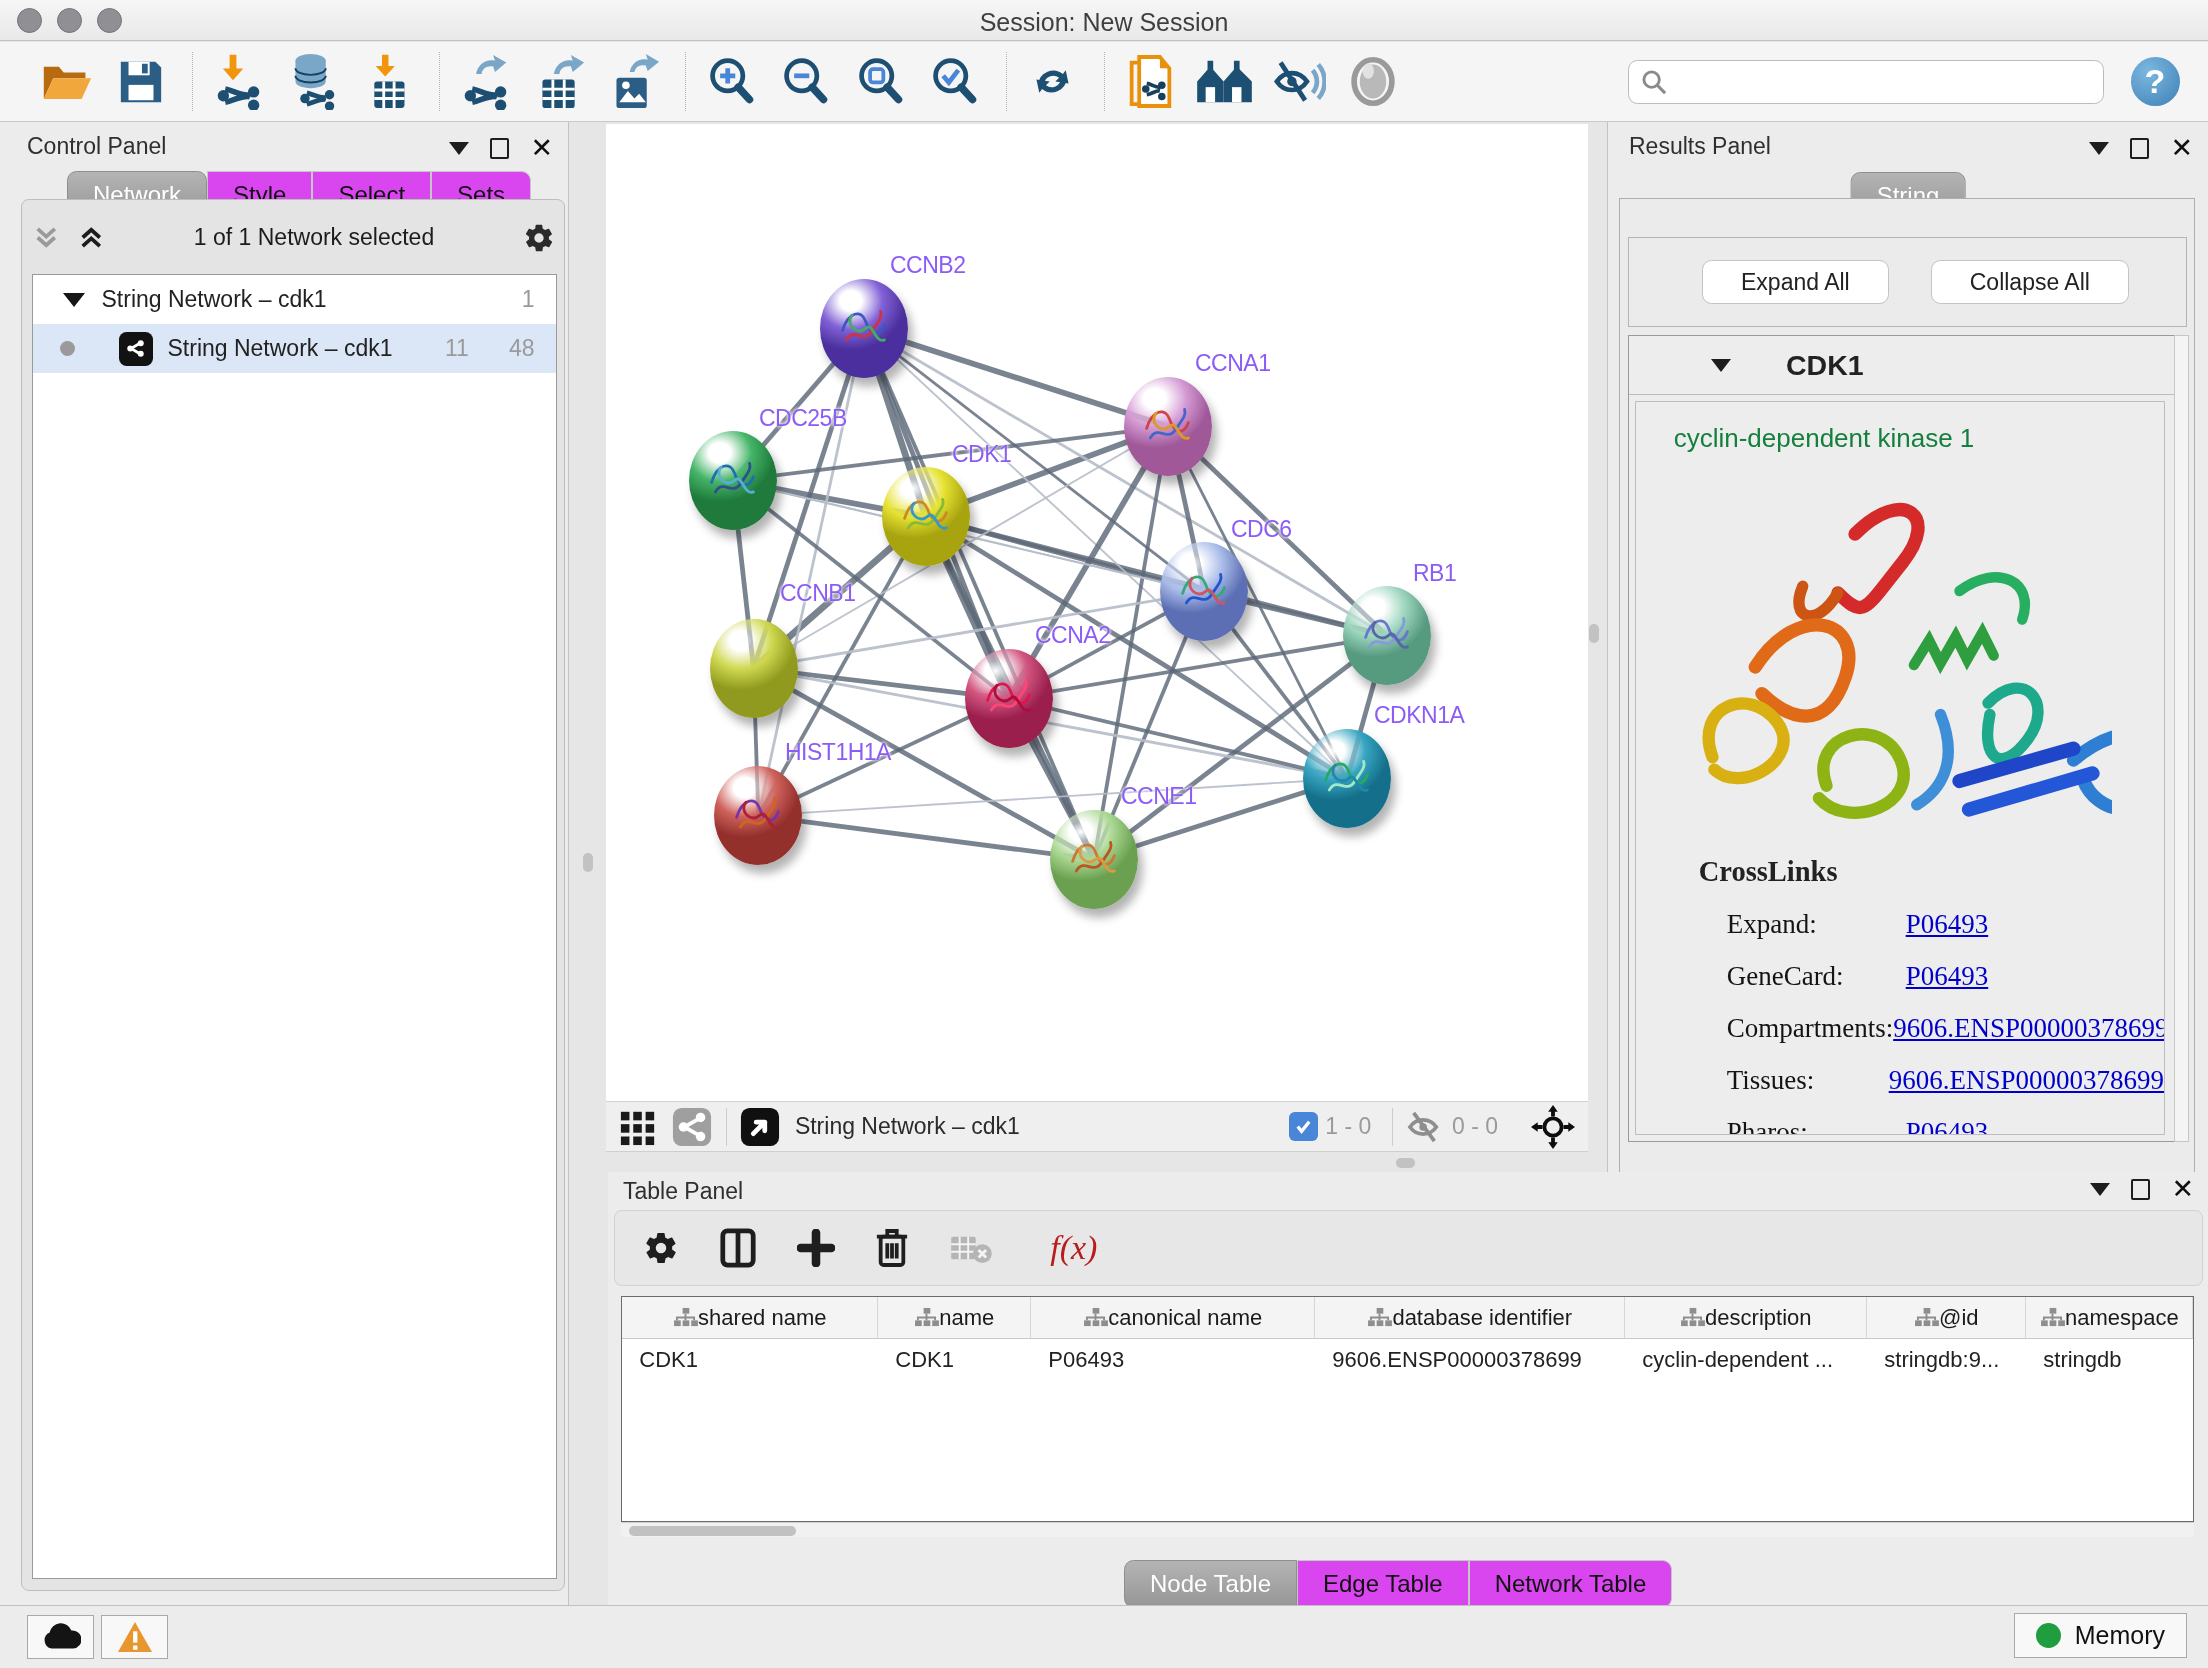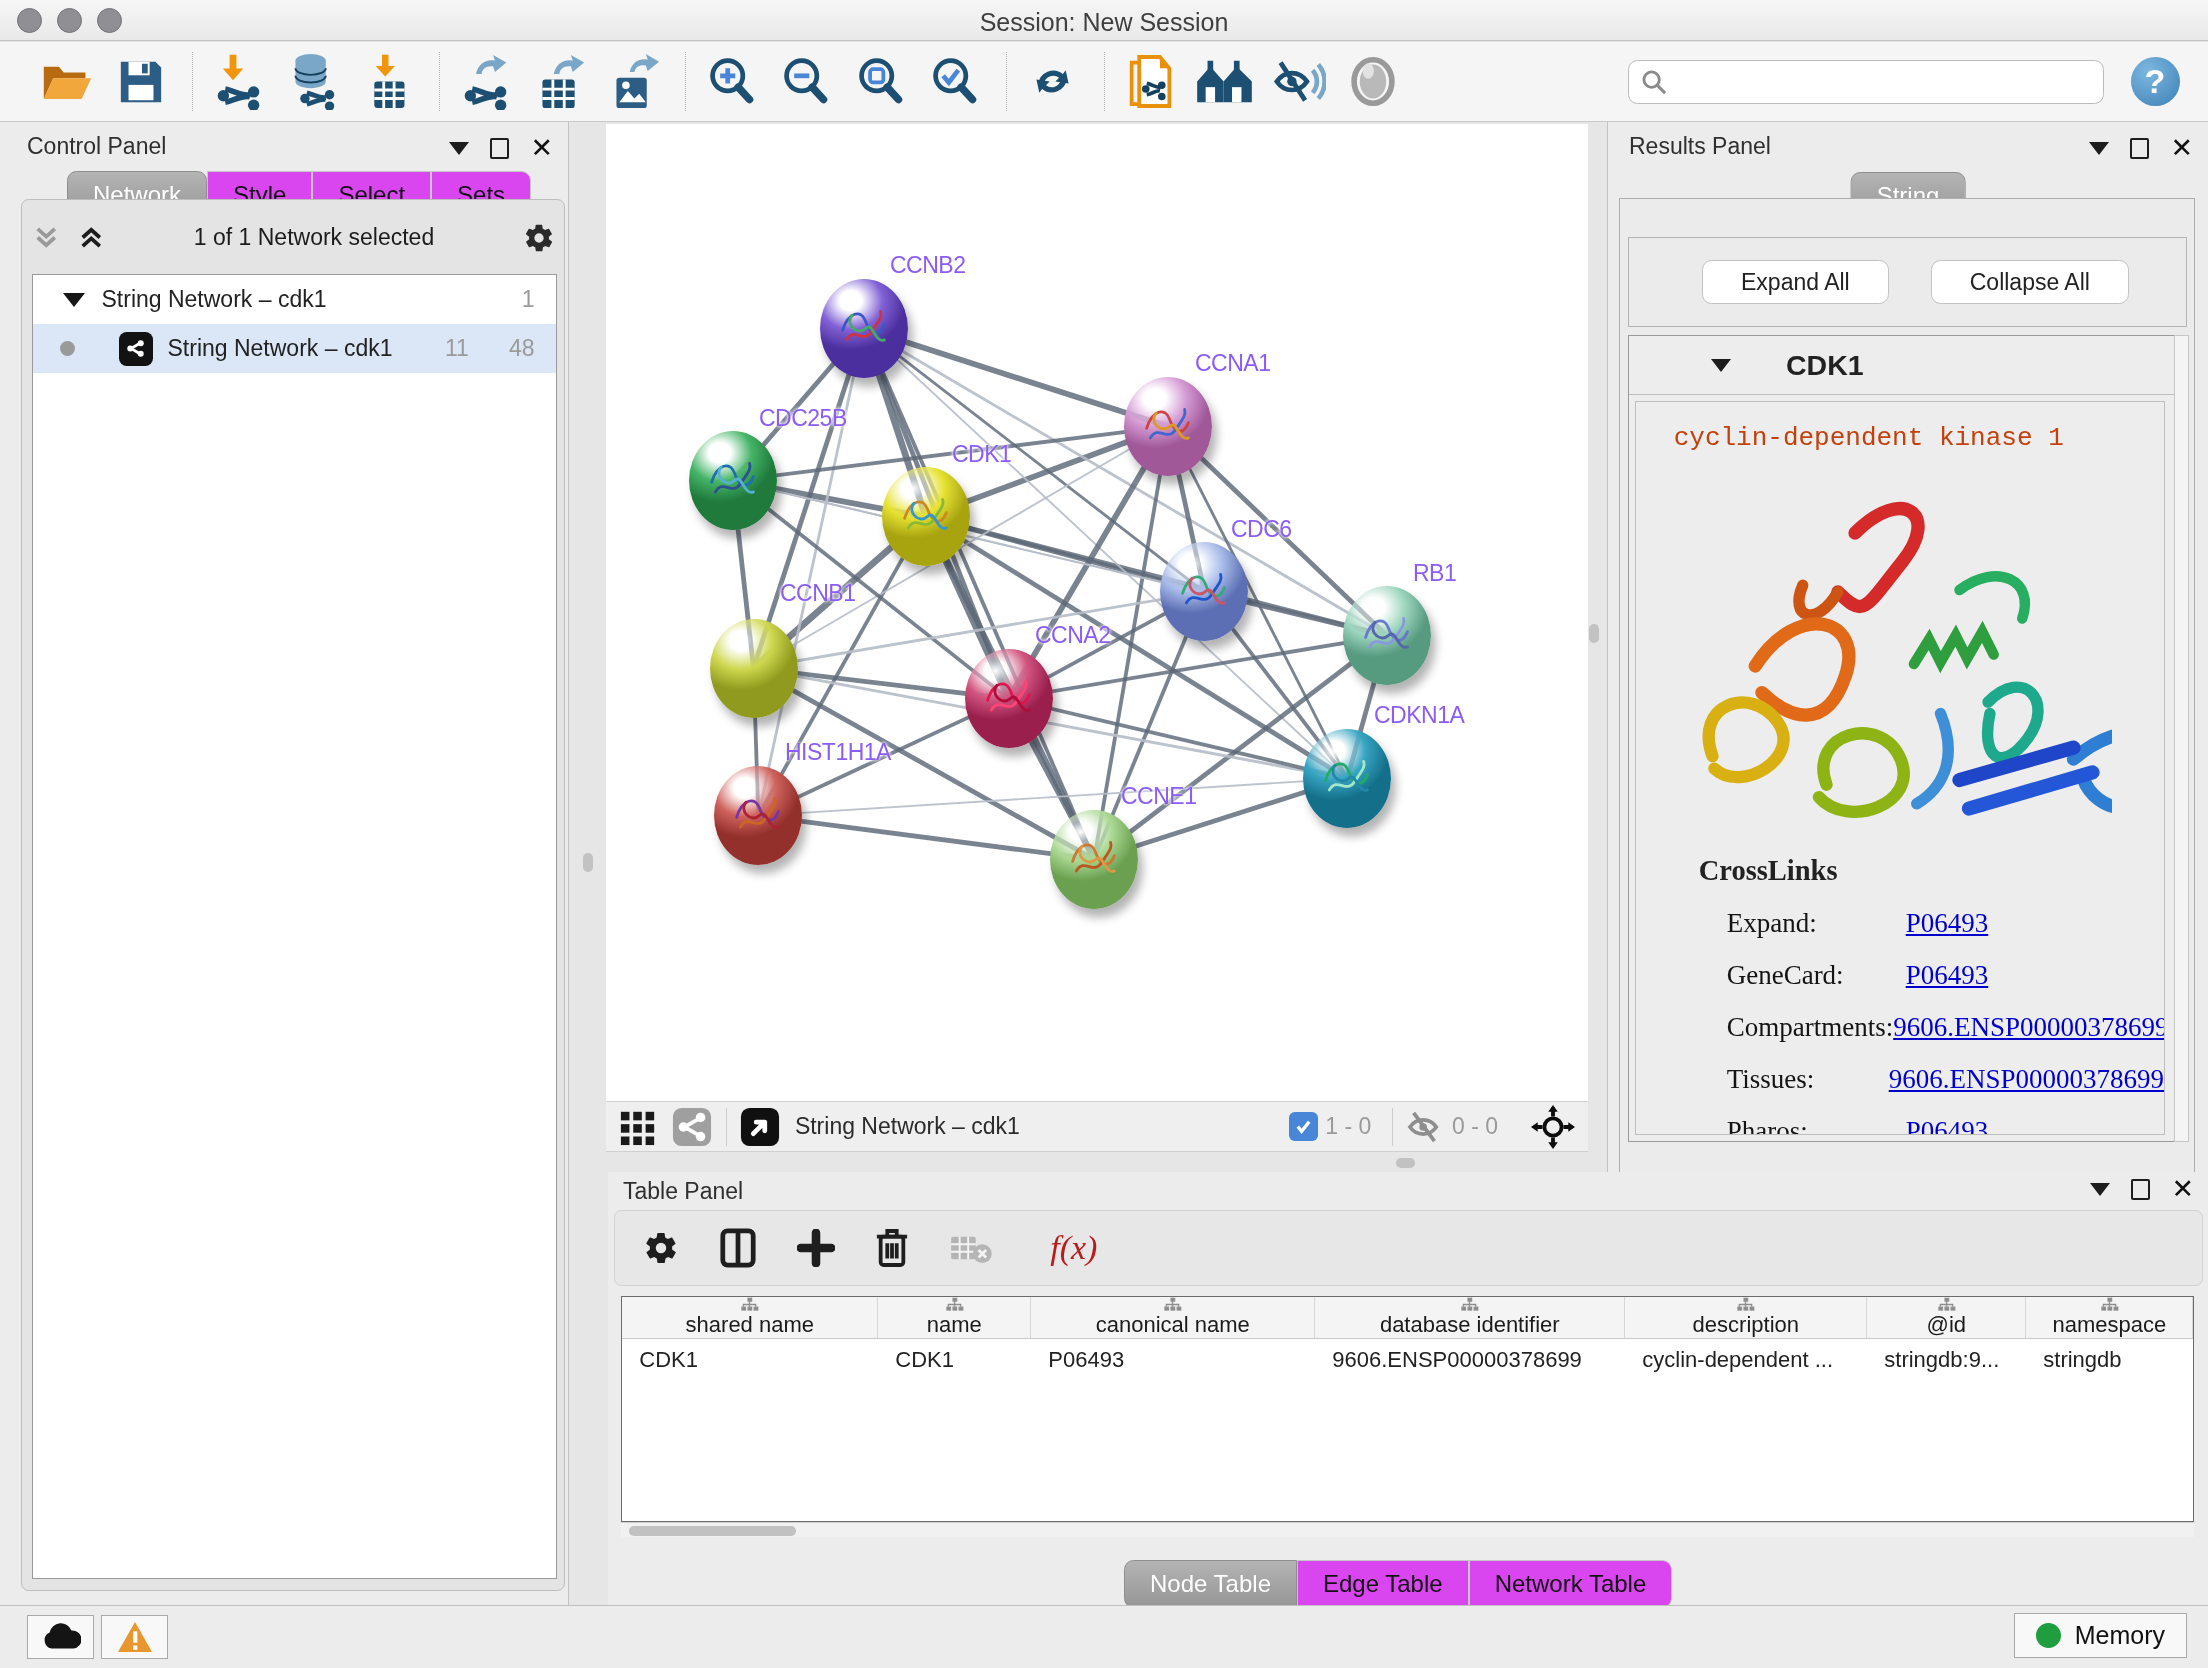--- a/index.html
+++ b/index.html
@@ -81,36 +81,36 @@
   .rp-box { position:absolute; left:11.4px; top:76px; width:576px; height:1396px; background:#ebebeb; border:1px solid #aeaeae; }
   .rp-expandbox { position:absolute; left:7.6px; top:38px; width:559px; height:90px; background:#ebebeb; border:1px solid #b4b4b4;
     display:flex; align-items:center; justify-content:center; gap:42px;padding-left:16px; }
   .rp-btn { height:44px; padding:0 38px; background:#fff; border:1px solid #c3c3c3; border-radius:9.5px;
     font-size:23px; display:flex; align-items:center; }
   .gene-box { position:absolute; left:7.6px; top:136px; width:559px; height:807px; border:1.9px solid #9a9a9a; background:#ededed; }
   .gene-head { height:59px; display:flex; align-items:center; border-bottom:1px solid #bdbdbd; }
   .gene-head .tri-down { margin-left:82px; }
   .gene-name { font-size:28.5px; font-weight:bold; margin-left:55px; }
   .gene-body { position:absolute; left:5.7px; top:65px; right:21px; bottom:5.7px; border:1px solid #bdbdbd; background:#ededed; overflow:hidden; }
-  .gene-desc { font-size:26px; color:#c2410c; margin:21px 0 0 38px;font-family:Liberation Mono, monospace; }
+  .gene-desc { font-size:26px; color:#15803d; margin:21px 0 0 38px; }
   .xl-title { font-family:"Liberation Serif","DejaVu Serif",serif; font-weight:bold; font-size:28.5px; margin:34px 0 0 63px; }
   .xl-row { display:flex; font-family:"Liberation Serif","DejaVu Serif",serif; font-size:27px; margin:21px 0 0 91px; }
   .xl-row .k { width:179px; color:#141414; }
   .xl-row .v { color:#0000cc; text-decoration:underline; }
   .rp-scroll { position:absolute; right:5.7px; top:136px; width:15px; height:807px; background:#f4f4f4; border:1px solid #c6c6c6; }
 
   
   .table-panel { position:absolute; left:608px; top:1172px; width:1601px; height:434px; background:#ececec; }
   .tp-title { position:absolute; left:15px; top:5.7px; }
   .tp-toolbar { position:absolute; left:5.7px; top:38px; right:5.7px; height:76px; background:#e7e7e7;
     border:1px solid #d2d2d2; border-radius:7.6px; display:flex; align-items:center; padding-left:28.5px; gap:40px; }
   .tbl { position:absolute; left:13.3px; top:124px; width:1573px; height:226px; background:#fff; border:1.9px solid #6b6b6b; }
   .tbl-head { display:flex; height:42px; background:#f4f4f4; border-bottom:1px solid #c9c9c9; }
   .tbl-head .tcol { display:flex; align-items:center; justify-content:center; gap:0; font-size:22px; color:#1b1b1b;
-    border-right:1px solid #d6d6d6; overflow:hidden; white-space:nowrap;flex-direction:column; }
+    border-right:1px solid #d6d6d6; overflow:hidden; white-space:nowrap; }
   .tbl-row { display:flex; height:42px; }
   .tbl-row .tcell { font-size:22px; padding-left:17px; display:flex; align-items:center; overflow:hidden; white-space:nowrap; }
   .tp-scroll { position:absolute; left:13.3px; top:350px; width:1573px; height:15px; background:#f1f1f1; border-top:1px solid #d0d0d0; }
   .tp-thumb { position:absolute; left:7.6px; top:2.9px; width:167px; height:10.5px; border-radius:4.8px; background:#c1c1c1; }
   .tp-tabs { position:absolute; left:516px; top:388px; display:flex; }
   .tp-tabs .tab:first-child { border-radius:9.5px 0 0 9.5px; }
   .tp-tabs .tab:last-child { border-radius:0 9.5px 9.5px 0; }
 
   
   .statusbar { position:absolute; left:0; top:1605px; width:2208px; height:63px; background:#ececec; border-top:1.9px solid #c0c0c0; }

